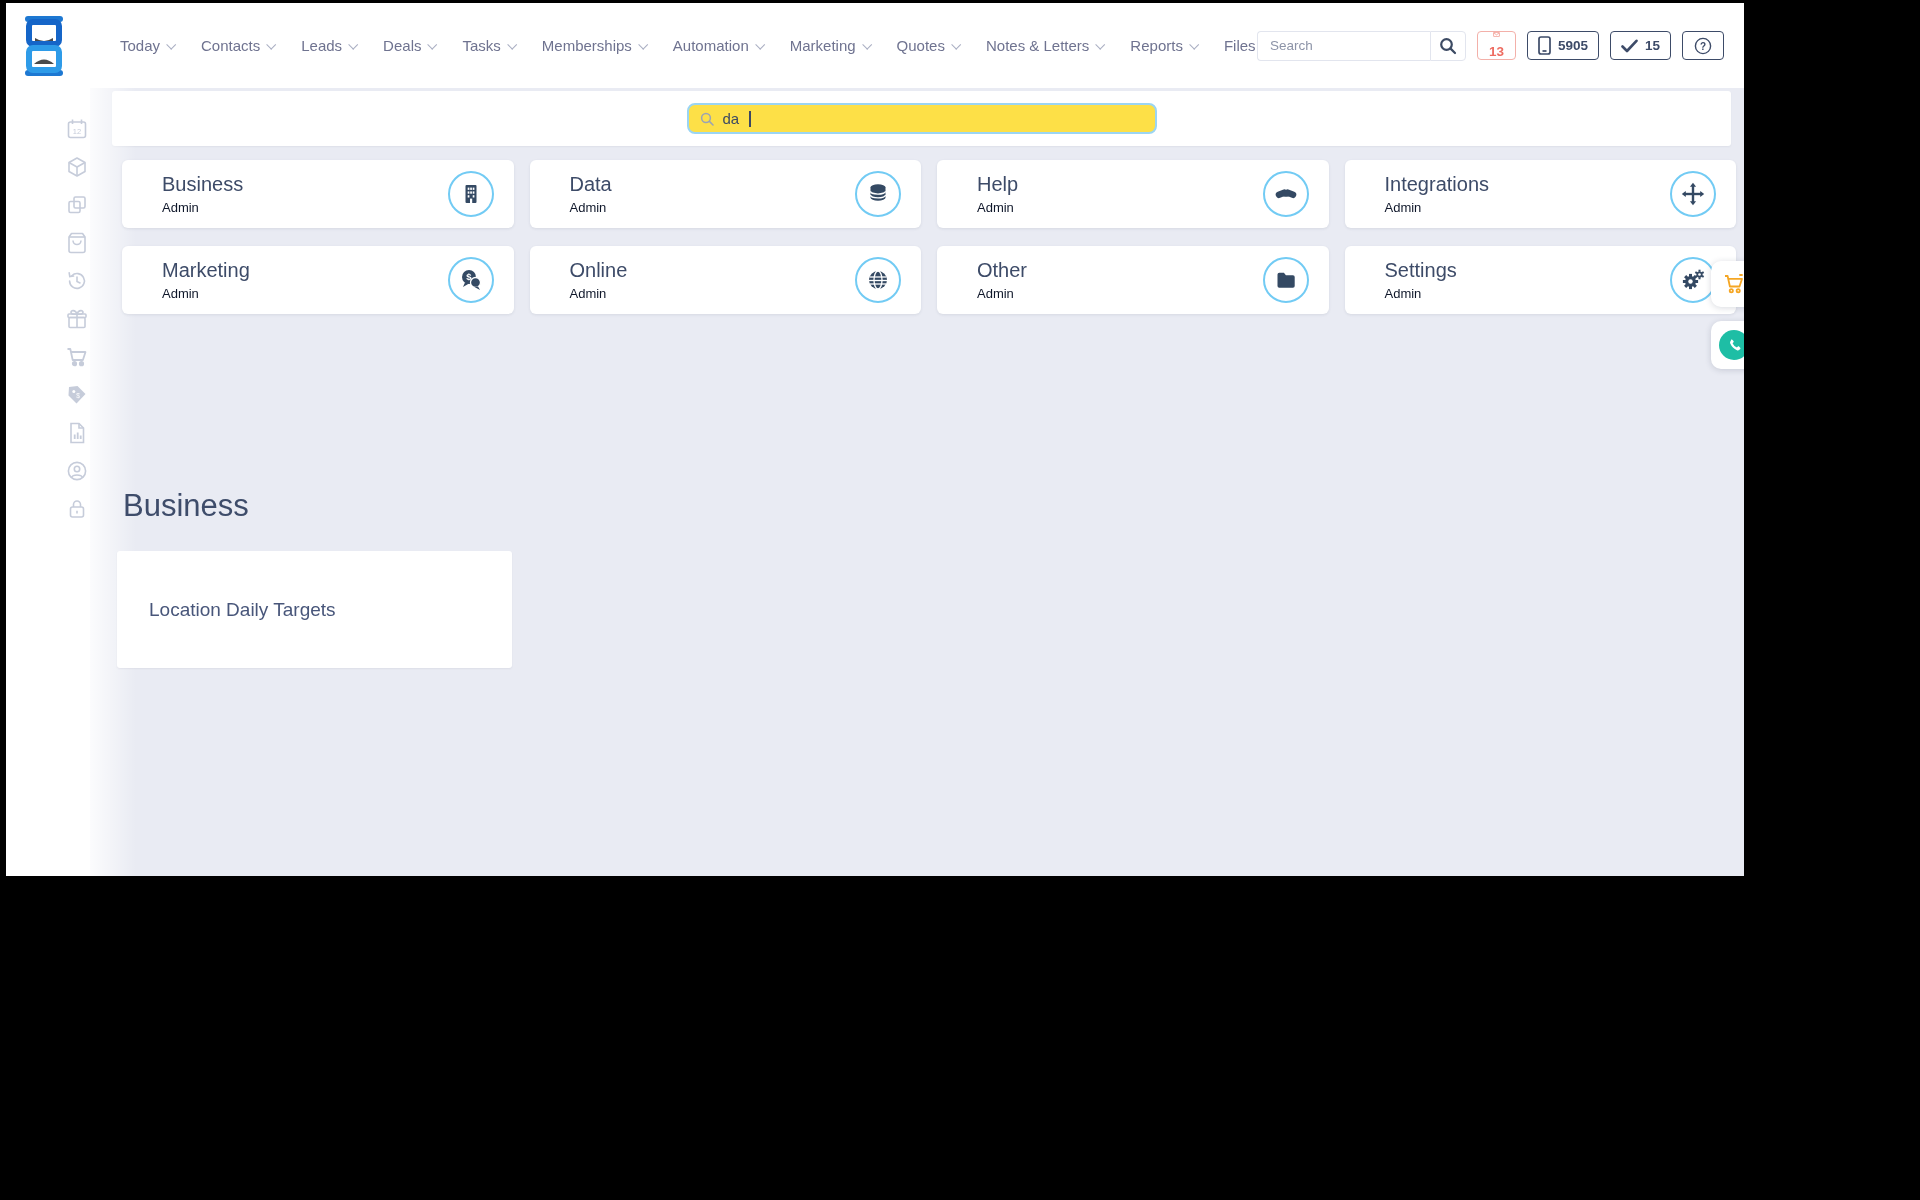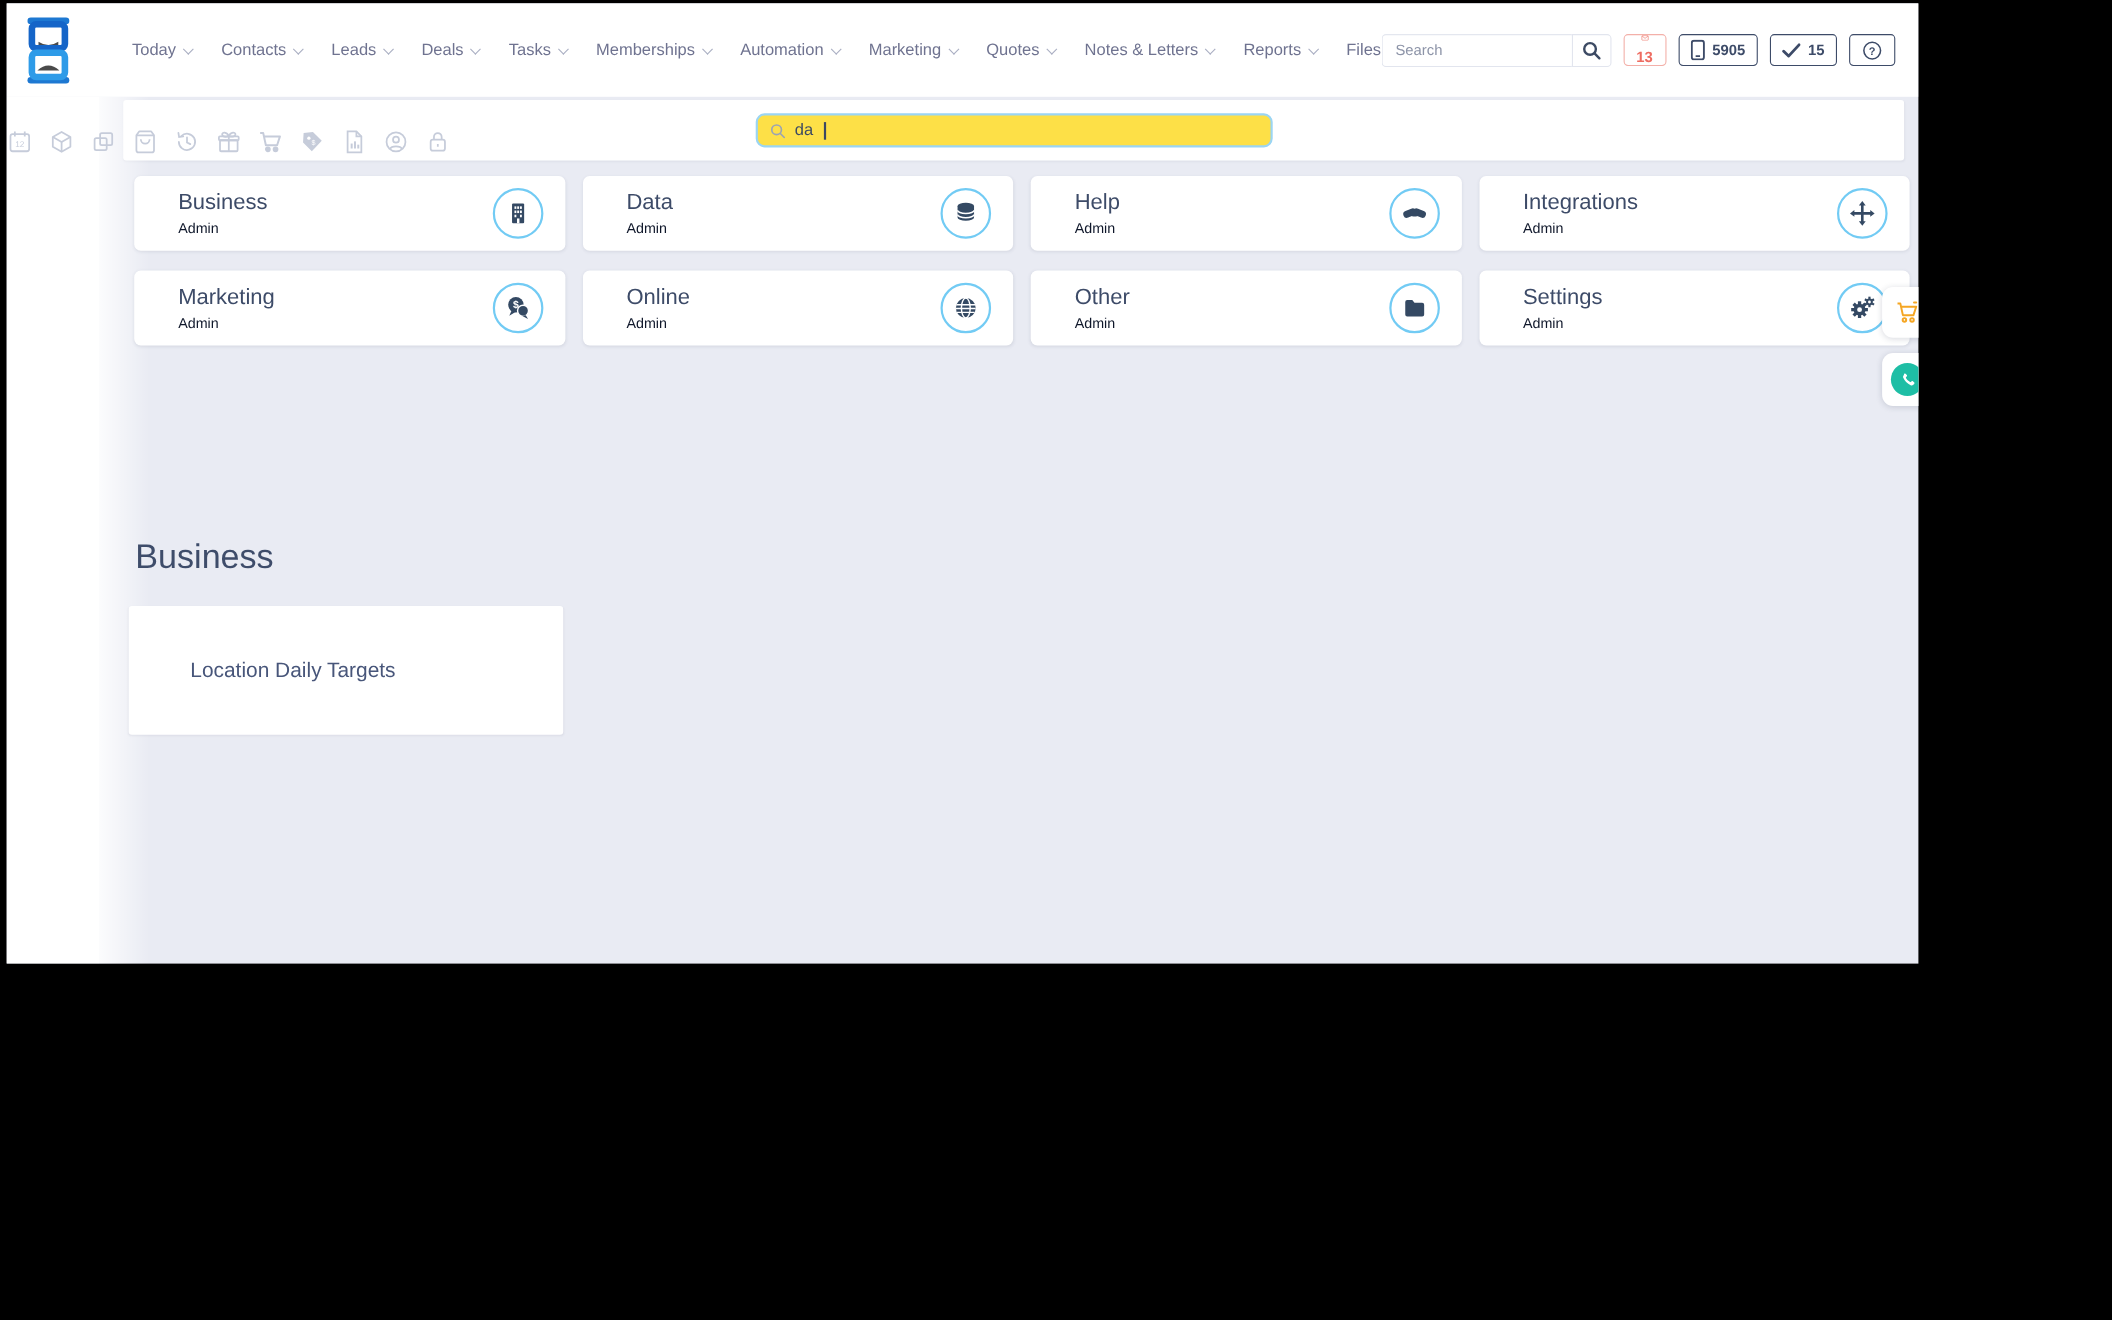--- a/index.html
+++ b/index.html
@@ -1,53 +1,53 @@
 <!DOCTYPE html>
 <html><head>
 <meta charset="utf-8">
 <style>
   html,body{margin:0;padding:0;background:#000;}
   body{width:1920px;height:1200px;position:relative;font-family:"Liberation Sans",sans-serif;overflow:hidden;}
   .app{position:absolute;left:6px;top:3px;width:1738px;height:873px;background:#e9ebf3;overflow:hidden;}
 
   
-  .topbar{position:absolute;top:0;left:0;right:0;height:85px;background:#fff;display:flex;align-items:center;padding:0 36px 0 14px;box-sizing:border-box;z-index:6;}
+  .topbar{position:absolute;top:0;left:0;right:0;height:85px;background:#fff;display:flex;align-items:center;padding:0 20px 0 14px;box-sizing:border-box;z-index:6;justify-content:flex-end;}
   .logo{width:48px;height:64px;flex:0 0 auto;}
   .mainnav{display:flex;align-items:center;gap:27px;margin-left:52px;white-space:nowrap;}
   .nav-item{display:inline-flex;align-items:center;gap:7px;color:#6f7390;font-size:15px;cursor:pointer;text-decoration:none;}
   .chev{width:6px;height:6px;border-right:1.5px solid #a9aec2;border-bottom:1.5px solid #a9aec2;transform:rotate(45deg) translateY(-1px);display:inline-block;}
   .top-right{margin-left:auto;display:flex;align-items:center;gap:11px;}
   .searchbox{display:flex;align-items:stretch;height:30px;}
   .searchbox input{width:148px;border:1px solid #e2e5ee;border-right:none;border-radius:4px 0 0 4px;padding:0 12px;font-size:13.5px;color:#3a4862;outline:none;font-family:"Liberation Sans",sans-serif;}
   .searchbox input::placeholder{color:#8d94a8;}
   .searchbtn{width:36px;border:1px solid #e2e5ee;border-radius:0 4px 4px 0;background:#fff;display:flex;align-items:center;justify-content:center;cursor:pointer;padding:0;}
   .badge{height:29px;border:1.5px solid #3d4b68;border-radius:4px;display:flex;align-items:center;gap:7px;padding:0 10px;color:#3d4b68;font-size:13.5px;font-weight:700;background:#fff;cursor:pointer;box-sizing:border-box;}
   .badge.mail{border-color:#f3b0a9;color:#ee6c61;flex-direction:column;}
   .badge.help{padding:0 11px;}
 
   
-  .sidebar{position:absolute;top:85px;left:0;bottom:0;width:84px;background:#fff;display:flex;flex-direction:row;align-items:flex-start;padding-top:29px;gap:14px;box-sizing:border-box;z-index:5;}
+  .sidebar{position:absolute;top:85px;left:0;bottom:0;width:84px;background:#fff;display:flex;flex-direction:column;align-items:flex-end;padding-top:29px;gap:14px;box-sizing:border-box;z-index:5;}
   .side-item{width:26px;height:24px;display:flex;align-items:center;justify-content:center;cursor:pointer;}
 
   
   .main{position:absolute;top:85px;left:84px;right:0;bottom:0;overflow:hidden;}
   .left-fade{position:absolute;left:0;top:0;bottom:0;width:46px;background:linear-gradient(90deg,rgba(255,255,255,.85),rgba(255,255,255,0));pointer-events:none;z-index:1;}
   .search-panel{position:absolute;top:3px;left:22px;width:1619px;height:55px;background:#fff;border-radius:3px;box-shadow:0 1px 2px rgba(50,60,90,.06);display:flex;align-items:center;justify-content:center;box-sizing:border-box;}
   .module-search{width:470px;height:31px;border:2px solid #9bd5f3;border-radius:8px;display:flex;align-items:center;gap:9px;padding:0 11px;background:#fde047;color:#3c4a63;font-size:15px;box-sizing:border-box;cursor:text;}
   .caret{display:inline-block;width:1.5px;height:16px;background:#3b4863;animation:blink 1s steps(1) infinite;margin-left:1px;}
   @keyframes blink{50%{opacity:0;}}
 
   .cards{position:absolute;top:72px;left:32px;width:1614px;display:grid;grid-template-columns:repeat(4,1fr);column-gap:16px;row-gap:18px;z-index:2;}
   .card{background:#fff;border-radius:6px;height:68px;display:flex;align-items:center;justify-content:space-between;padding:0 20px 0 40px;box-shadow:0 1px 3px rgba(50,60,90,.10);cursor:pointer;}
   .card-title{font-size:20px;color:#3d4b68;font-weight:500;}
   .card-sub{font-size:13px;color:#0f172a;margin-top:4px;}
   .icon-circle{width:46px;height:46px;border:2px solid #72cbf4;border-radius:50%;display:flex;align-items:center;justify-content:center;flex:0 0 auto;box-sizing:border-box;}
 
   .section-heading{position:absolute;top:400px;left:33px;margin:0;font-size:31px;font-weight:500;color:#3e4c6a;z-index:2;}
-  .result-card{position:absolute;top:463px;left:27px;width:395px;height:117px;background:#fff;border-radius:3px;box-shadow:0 1px 2px rgba(50,60,90,.07);display:flex;align-items:center;padding-left:56px;box-sizing:border-box;font-size:19px;color:#48567a;cursor:pointer;z-index:2;}
+  .result-card{position:absolute;top:463px;left:27px;width:395px;height:117px;background:#fff;border-radius:3px;box-shadow:0 1px 2px rgba(50,60,90,.07);display:flex;align-items:center;padding-left:32px;box-sizing:border-box;font-size:19px;color:#48567a;cursor:pointer;z-index:2;}
 
   .float-btn{position:absolute;right:-13px;width:46px;height:46px;background:#fff;border-radius:10px;box-shadow:0 1px 6px rgba(40,50,80,.18);display:flex;align-items:center;justify-content:center;cursor:pointer;z-index:4;}
   .float-btn.cart{top:173px;}
   .float-btn.wa{top:233px;height:48px;}
   .wa-circle{width:30px;height:30px;border-radius:50%;background:#1ebea5;display:flex;align-items:center;justify-content:center;}
 </style>
 </head>
 <body>
 
 <div class="app">

